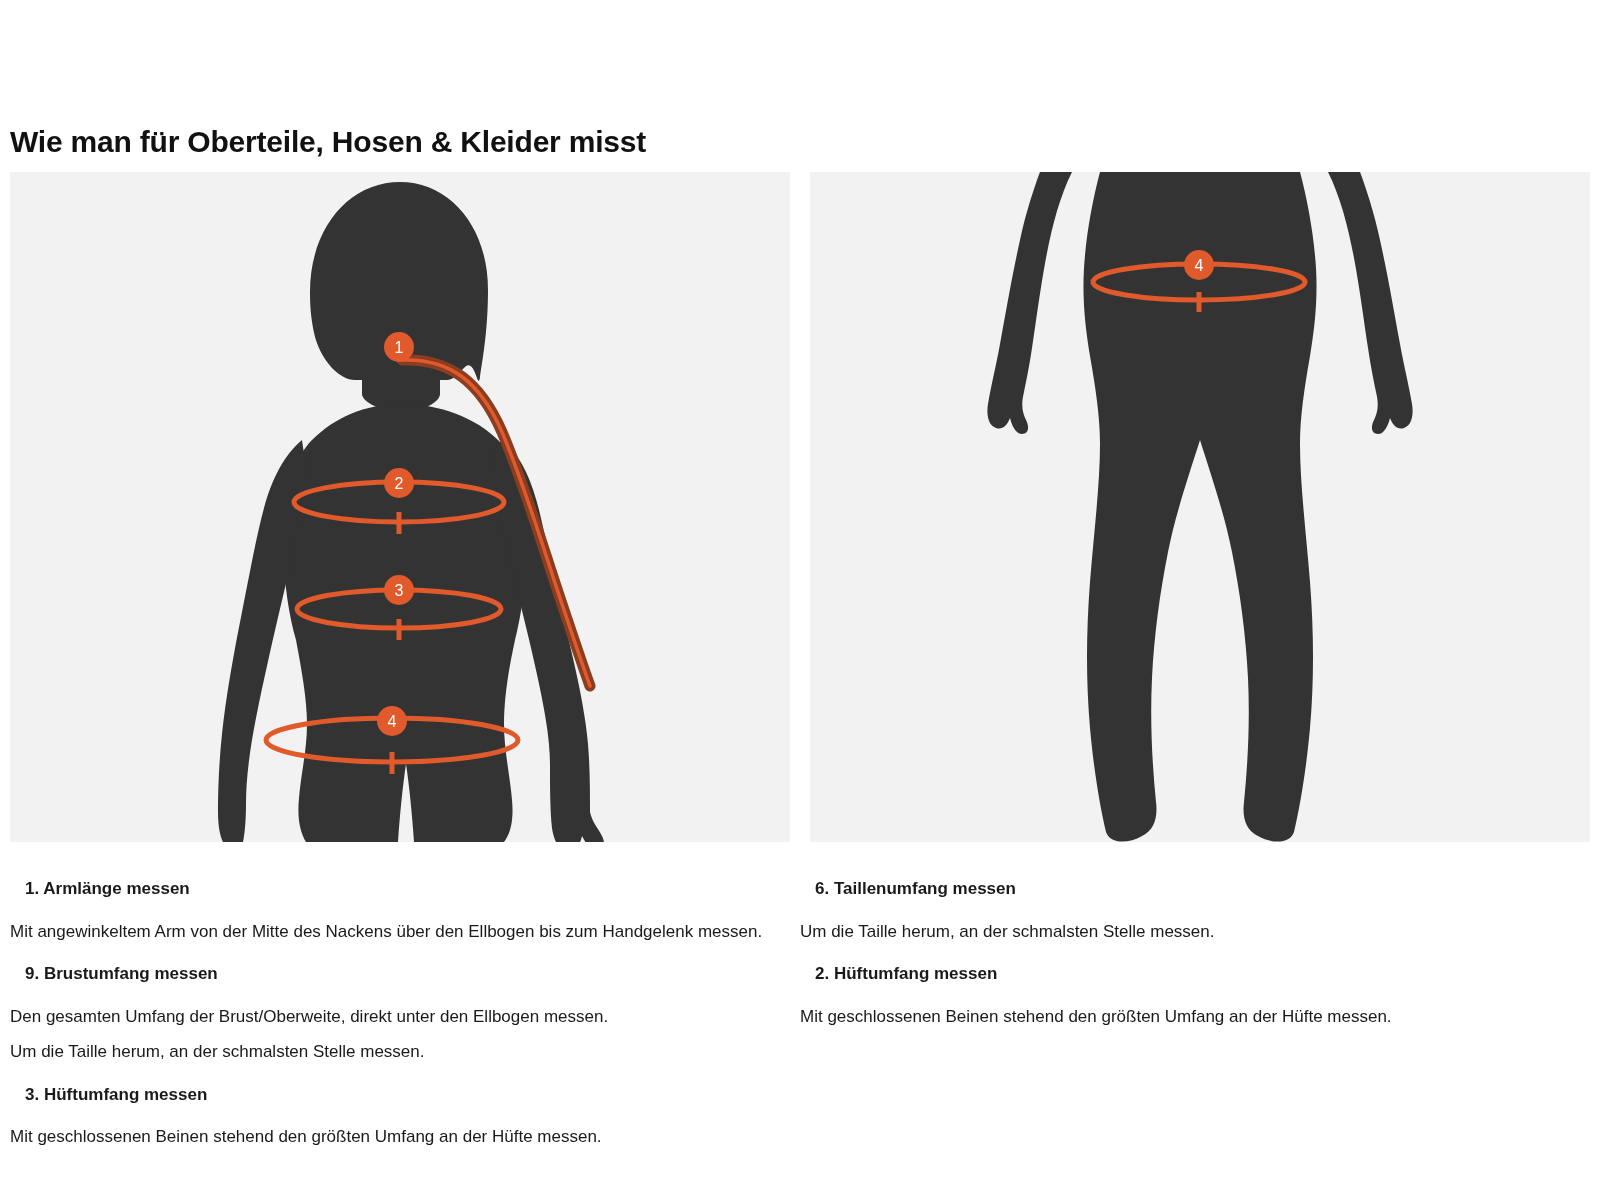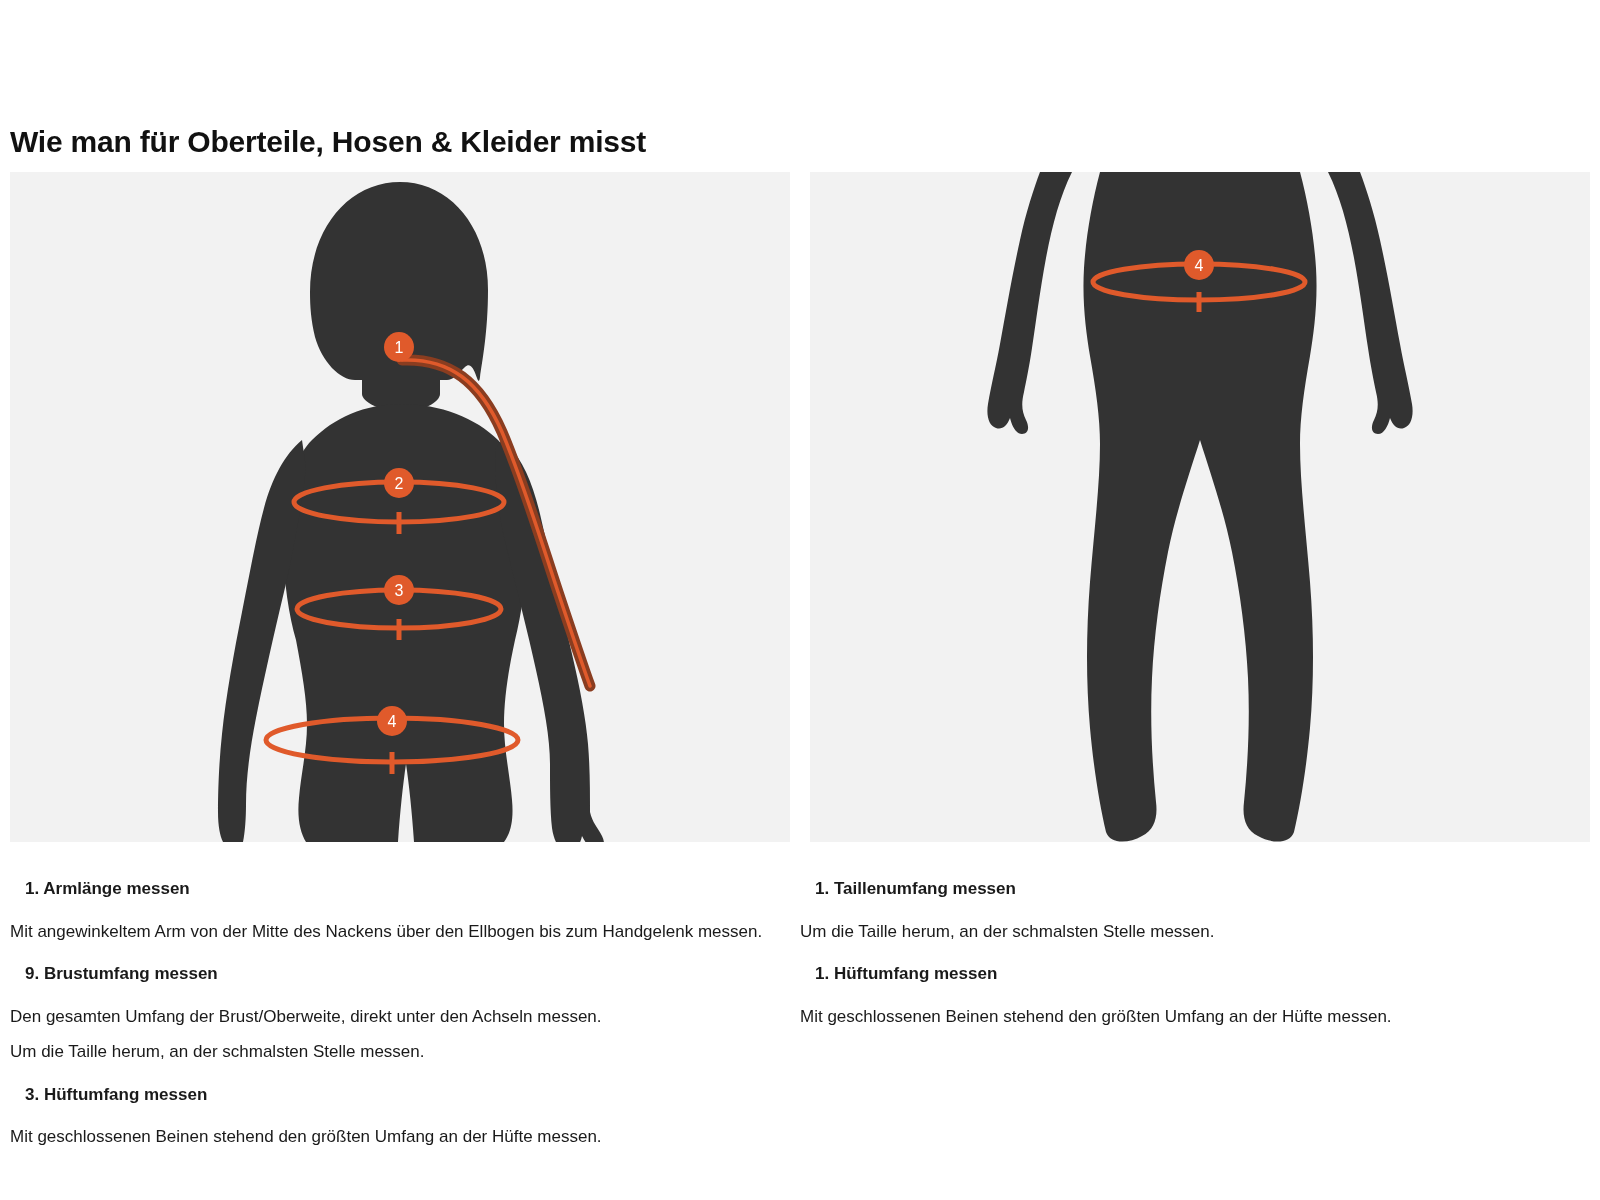--- a/index.html
+++ b/index.html
@@ -260,26 +260,26 @@
           <text x="389" y="99" text-anchor="middle" font-family="Liberation Sans, sans-serif" font-size="16" fill="#ffffff">4</text>
         </g>
       </svg>
     </div>
   </div>
 
   <div class="notes notes-left">
     <p class="note-head">1. Armlänge messen</p>
     <p class="note-body">Mit angewinkeltem Arm von der Mitte des Nackens über den Ellbogen bis zum Handgelenk messen.</p>
     <p class="note-head">9. Brustumfang messen</p>
-    <p class="note-body">Den gesamten Umfang der Brust/Oberweite, direkt unter den Achseln messen.</p>
+    <p class="note-body">Den gesamten Umfang der Brust/Oberweite, direkt unter den Ellbogen messen.</p>
     <p class="note-body">Um die Taille herum, an der schmalsten Stelle messen.</p>
     <p class="note-head">3. Hüftumfang messen</p>
     <p class="note-body">Mit geschlossenen Beinen stehend den größten Umfang an der Hüfte messen.</p>
   </div>
 
   <div class="notes notes-right">
-    <p class="note-head">1. Taillenumfang messen</p>
+    <p class="note-head">6. Taillenumfang messen</p>
     <p class="note-body">Um die Taille herum, an der schmalsten Stelle messen.</p>
-    <p class="note-head">1. Hüftumfang messen</p>
+    <p class="note-head">2. Hüftumfang messen</p>
     <p class="note-body">Mit geschlossenen Beinen stehend den größten Umfang an der Hüfte messen.</p>
   </div>
 
 </div>
 
 </body></html>

